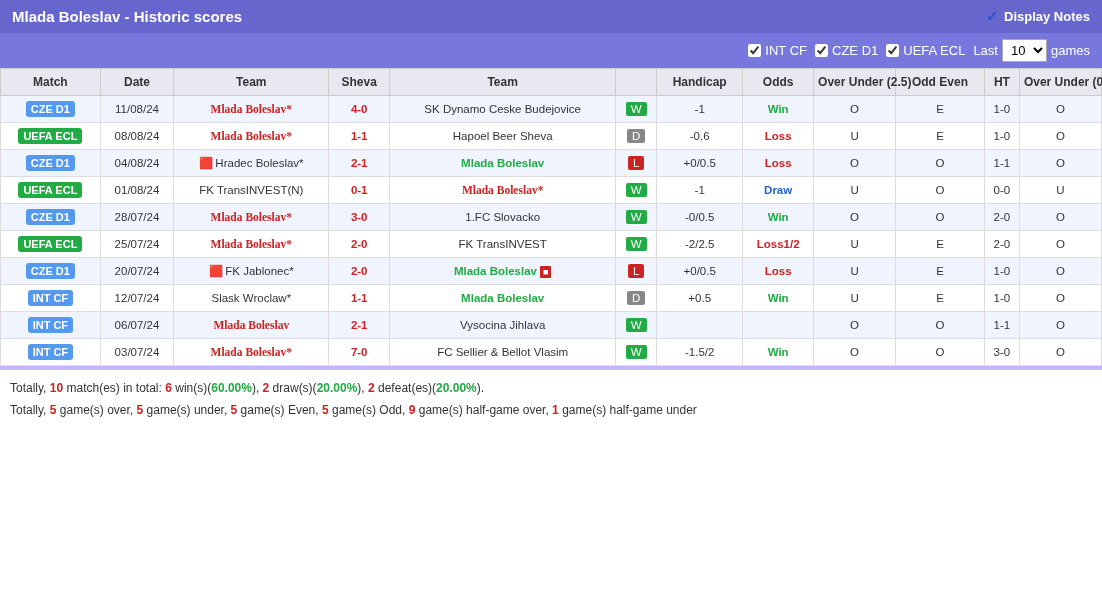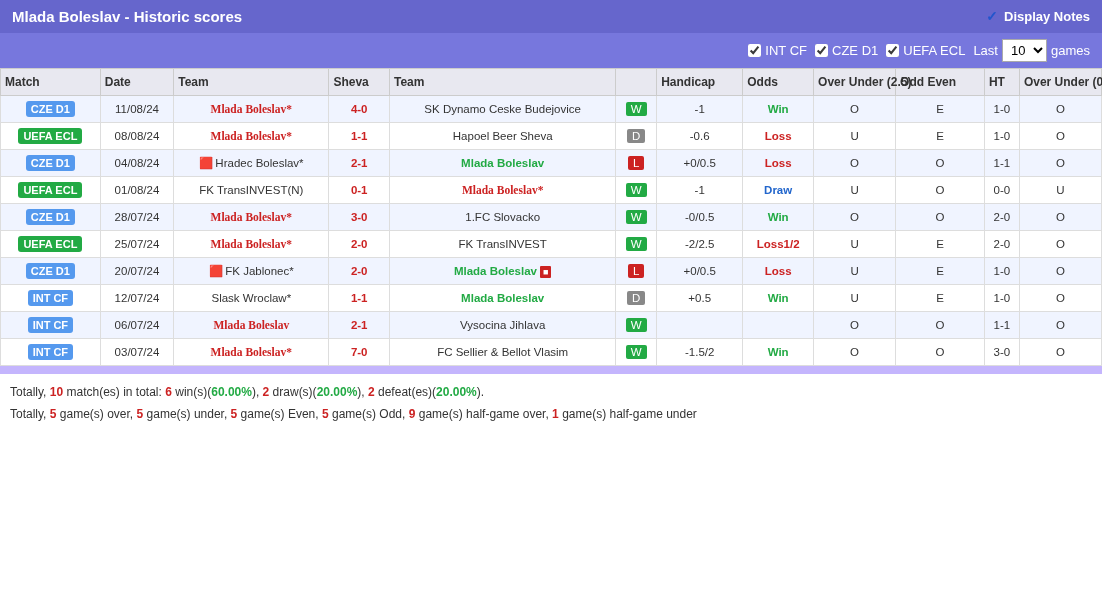--- a/index.html
+++ b/index.html
@@ -55,21 +55,21 @@
 
     table {
       width: 100%;
       border-collapse: collapse;
     }
     thead tr {
       background: #e8e8f0;
     }
     thead th {
       padding: 6px 4px;
-      text-align: left;
+      text-align: center;
       font-weight: bold;
       font-size: 12px;
       border: 1px solid #ccc;
       color: #333;
       white-space: nowrap;
     }
     tbody tr {
       border-bottom: 1px solid #ddd;
     }
     tbody td {
@@ -100,21 +100,21 @@
     .odds-win { color: #22aa44; font-weight: bold; }
     .odds-loss { color: #cc2222; font-weight: bold; }
     .odds-draw { color: #2266cc; font-weight: bold; }
     .odds-loss12 { color: #cc2222; font-weight: bold; }
 
     .summary {
       padding: 8px 10px;
       font-size: 12px;
       line-height: 1.8;
       color: #333;
-      border-top: 8px solid #c4b5fd;
+      border-top: 4px solid #c4b5fd;
     }
     .sum-num { color: #cc2222; font-weight: bold; }
     .sum-pct { color: #22aa44; font-weight: bold; }
     .sum-pct-red { color: #cc2222; font-weight: bold; }
 
     .checkbox-check {
       color: #2255cc;
       font-weight: bold;
       font-size: 14px;
     }

